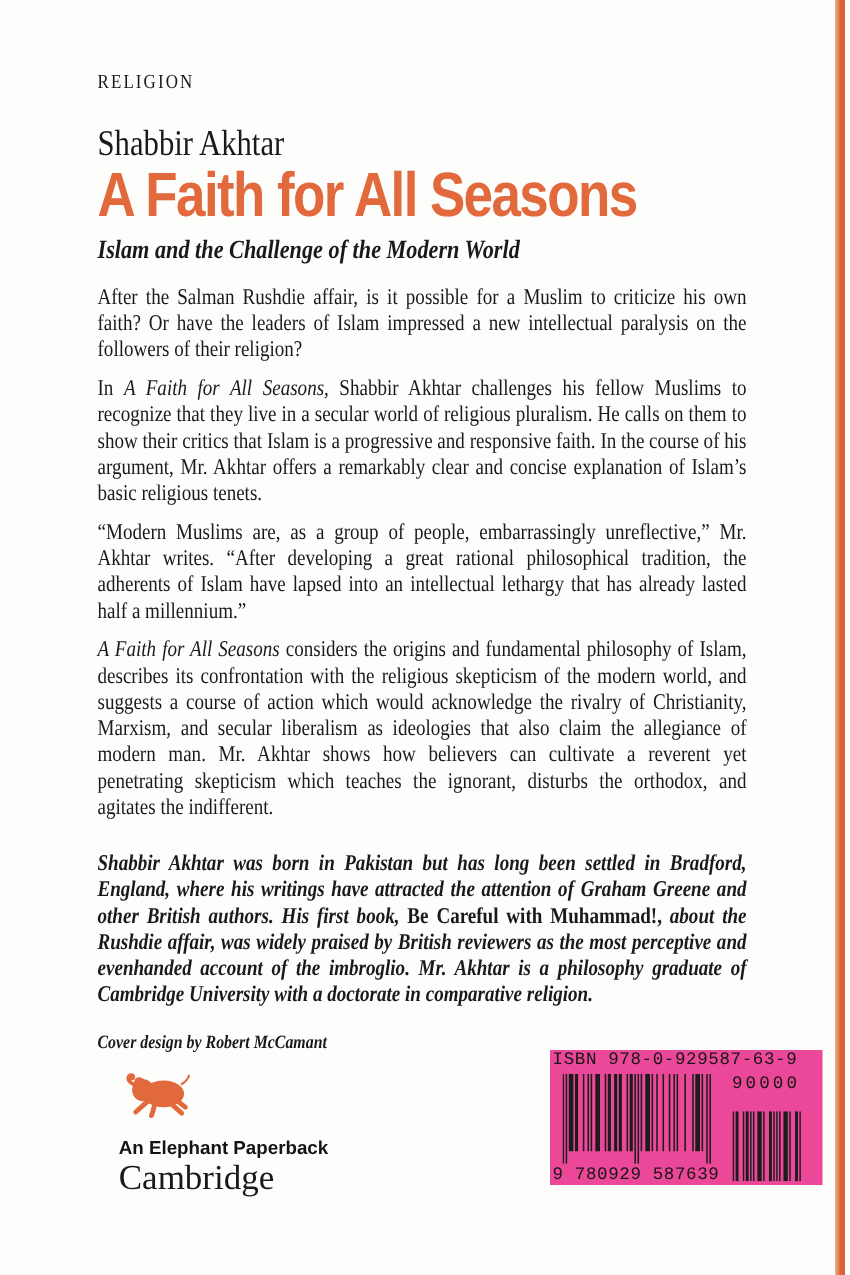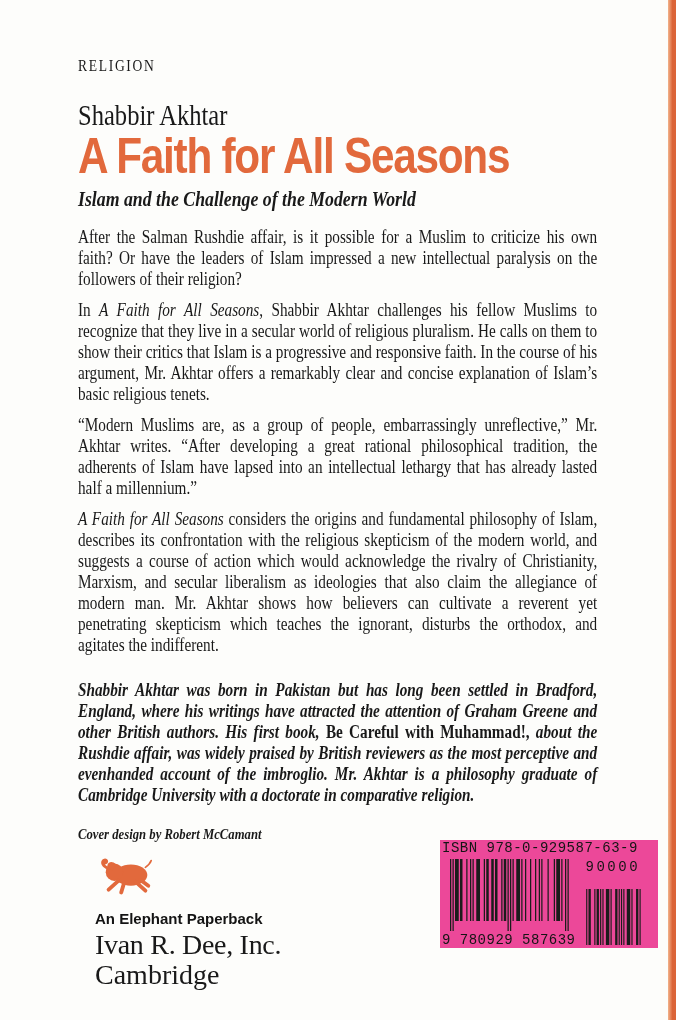--- a/index.html
+++ b/index.html
@@ -101,21 +101,20 @@
       <circle cx="18" cy="14" r="9"></circle>
       <path d="M20,6 C16,2 12,3 11,6 C10,8 11,10 13,11 L16,12 Z"></path>
       <path class="stroke" stroke-width="3" d="M13,10 C8,9 5,6 6,3 C6.7,1 10,0.8 10,3 C10,4.6 8,4.8 7.5,3.8"></path>
       <path class="stroke" stroke-width="4" d="M22,23 L12,32"></path>
       <path class="stroke" stroke-width="4" d="M28,25 L25,35"></path>
       <path class="stroke" stroke-width="4" d="M40,24 L50,33"></path>
       <path class="stroke" stroke-width="4" d="M45,22 L53,28"></path>
       <path class="stroke" stroke-width="1.8" d="M50,9 C53,7 55,5 56,2"></path>
     </svg>
     <div class="imprint">An Elephant Paperback</div>
-    <div class="pub-name">Ivan R. Dee, Inc.</div>
     <div class="pub-role">Cambridge</div>
   </div>
 
   <div class="barcode-box">
     <div class="isbn-line">ISBN 978-0-929587-63-9</div>
     <div class="bars-row">
       <div class="main-ean">
         <svg class="barcode-svg" width="119" height="72" viewBox="0 0 119 72" aria-hidden="true">
             <rect x="0.00" y="0" width="1.25" height="72"></rect>
             <rect x="2.50" y="0" width="1.25" height="72"></rect>

